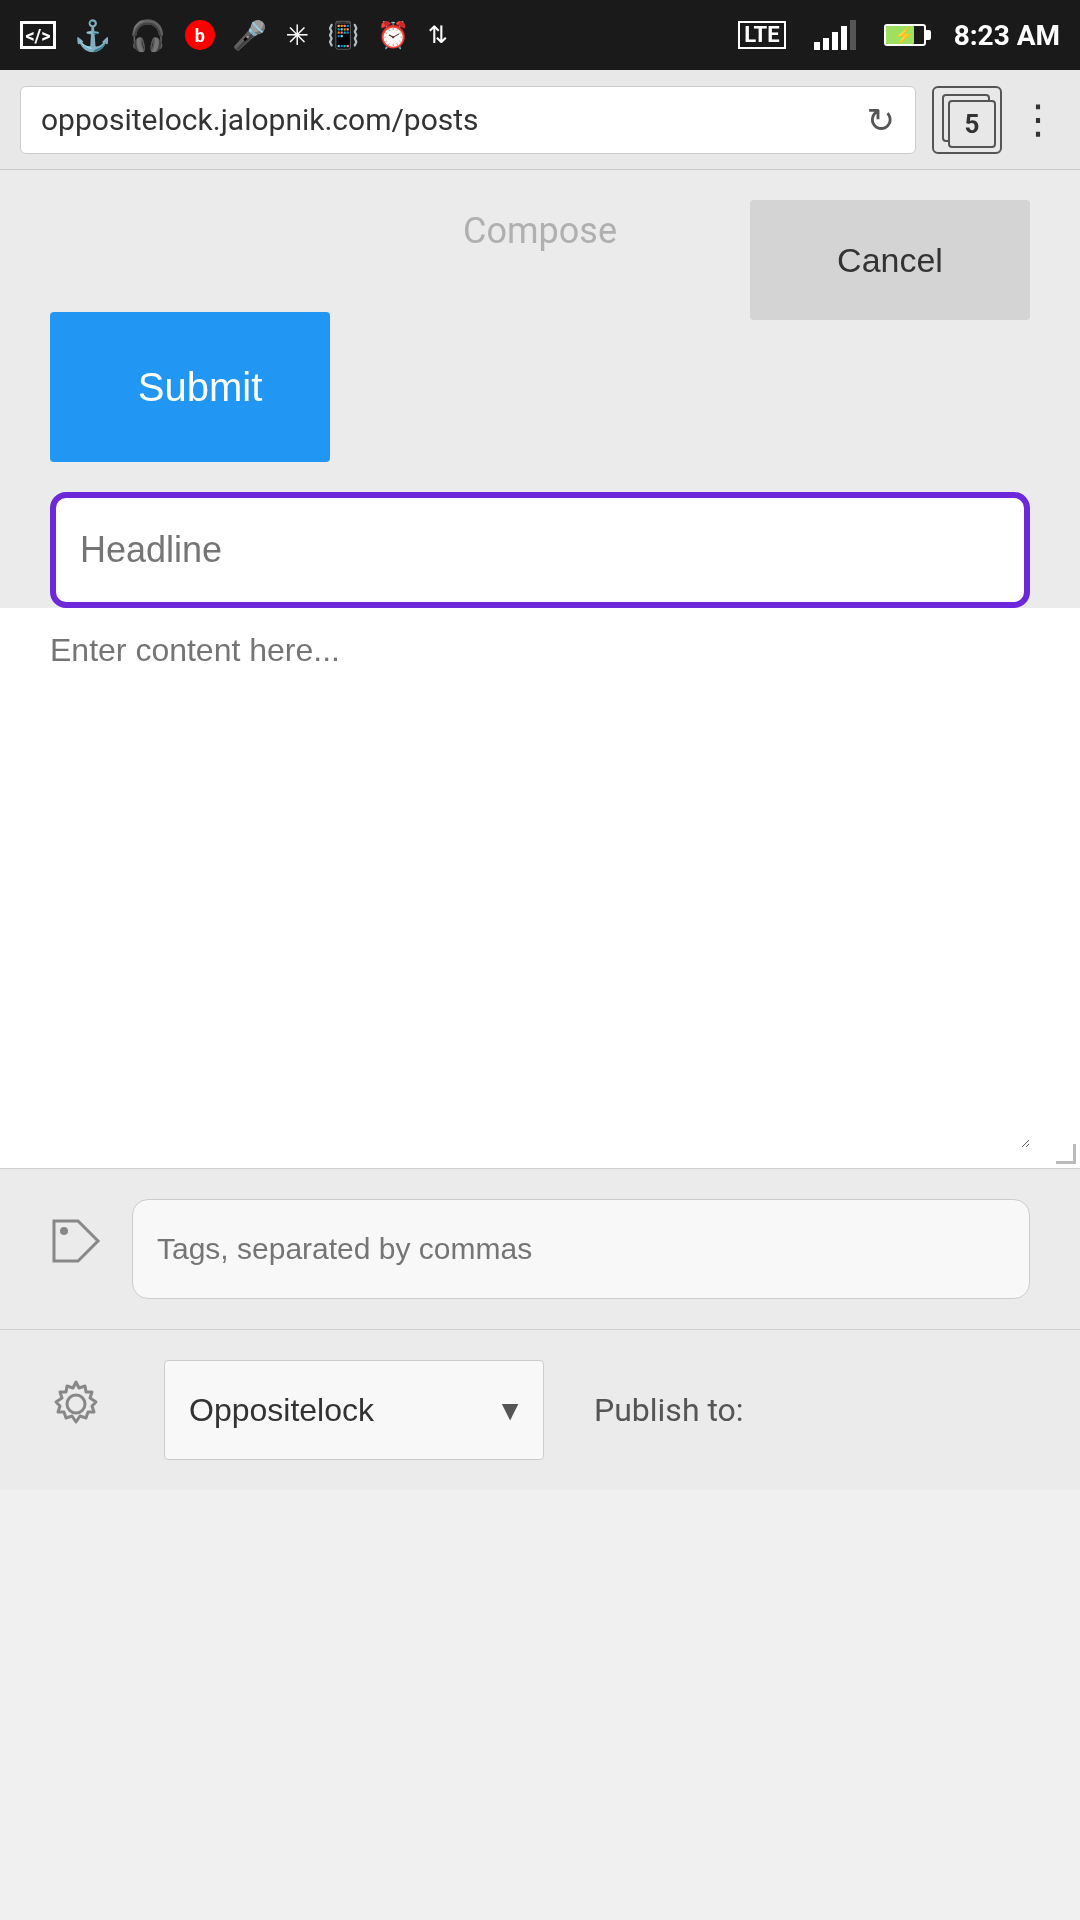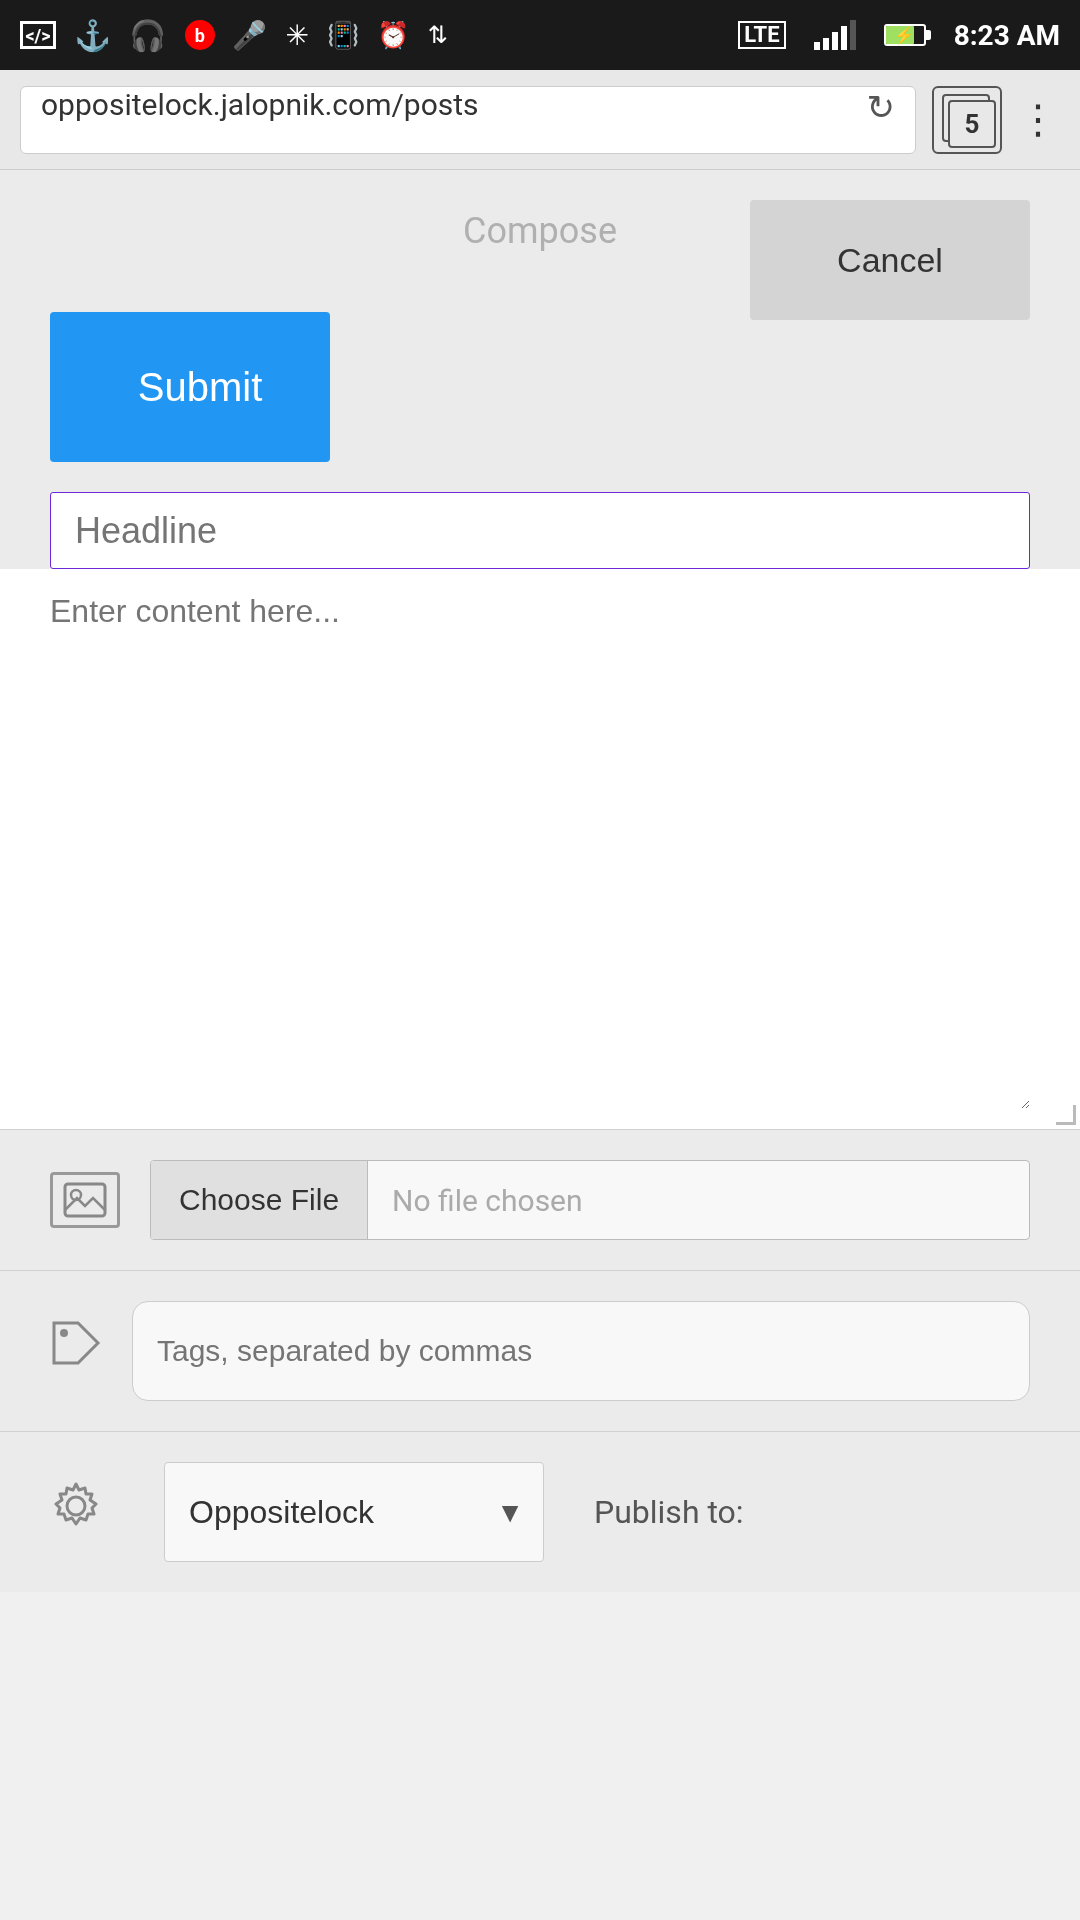--- a/index.html
+++ b/index.html
@@ -107,20 +107,21 @@
       gap: 16px;
       border-bottom: 1px solid #ccc;
     }
     .url-input {
       flex: 1;
       height: 68px;
       background: white;
       border: 1px solid #ccc;
       border-radius: 6px;
       display: flex;
+      align-items: center;
       padding: 0 20px;
       font-size: 30px;
       color: #333;
       gap: 16px;
     }
     .url-text {
       flex: 1;
       font-size: 30px;
       color: #333;
       white-space: nowrap;
@@ -214,24 +215,24 @@
     }
 
     
     .headline-section {
       width: 100%;
       padding: 0 50px;
       background: #ebebeb;
     }
     .headline-input {
       width: 100%;
-      height: 77px;
+      height: 116px;
       background: white;
-      border: 1px solid #6d28d9;
-      border-radius: 3px;
+      border: 6px solid #6d28d9;
+      border-radius: 16px;
       padding: 0 24px;
       font-size: 36px;
       color: #aaa;
       outline: none;
     }
 
     
     .content-section {
       width: 100%;
       padding: 0 50px;
@@ -458,33 +459,20 @@
     <input class="headline-input" type="text" placeholder="Headline" style="">
   </div>
 
   <div class="content-section">
     <textarea class="content-textarea" placeholder="Enter content here..." style=""></textarea>
     <div class="textarea-resize-handle"></div>
   </div>
 
   <div class="bottom-toolbar">
 
-    <div class="file-row">
-      <div class="image-icon-box">
-        <svg width="44" height="36" viewBox="0 0 44 36">
-          <rect x="2" y="2" width="40" height="32" rx="3" ry="3" fill="none" stroke="#888" stroke-width="3"></rect>
-          <circle cx="13" cy="13" r="5" fill="none" stroke="#888" stroke-width="2.5"></circle>
-          <polyline points="2,28 14,16 22,24 30,16 42,28" fill="none" stroke="#888" stroke-width="2.5"></polyline>
-        </svg>
-      </div>
-      <div class="file-input-wrapper">
-        <button class="choose-file-btn">Choose File</button>
-        <span class="no-file-label">No file chosen</span>
-      </div>
-    </div>
 
     <div class="tags-row">
       <span class="tag-icon">
         <svg width="52" height="52" viewBox="0 0 52 52">
           <path d="M4 4 L28 4 L48 24 L28 44 L4 44 Z" fill="none" stroke="#888" stroke-width="3"></path>
           <circle cx="14" cy="14" r="4" fill="#888"></circle>
         </svg>
       </span>
       <input class="tags-input" type="text" placeholder="Tags, separated by commas" style="">
     </div>

